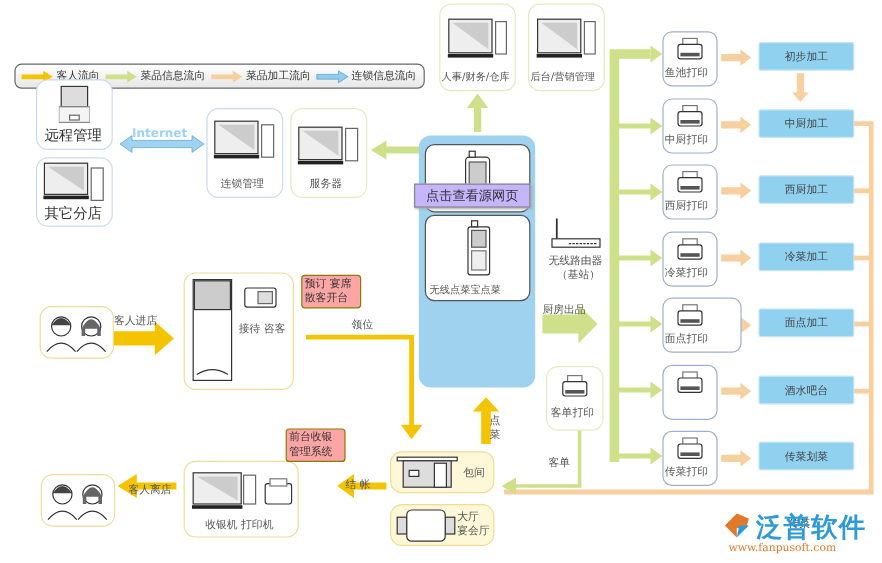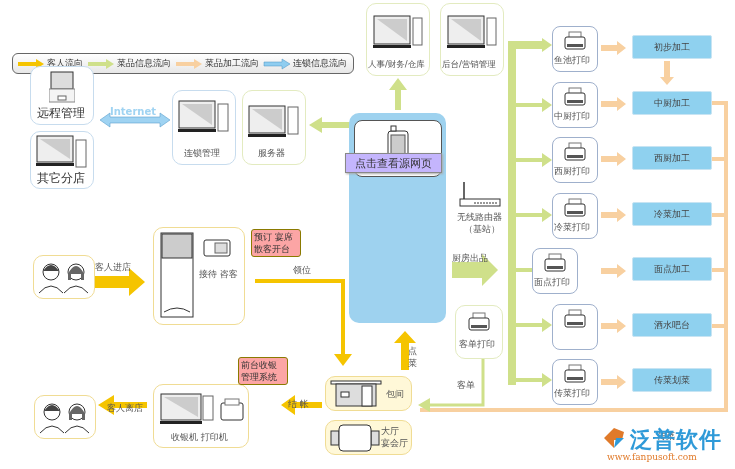--- a/index.html
+++ b/index.html
@@ -166,20 +166,29 @@
 </div>
 
 <div class="center-frame">
   <div class="inner" style="left:5px;top:7px;width:86px;height:55px;">
     <svg class="abs" style="left:30px;top:4px" width="26" height="46">
         <rect x="3" y="6" width="20" height="38" rx="3" fill="#fff" stroke="#333"></rect>
         <rect x="6" y="10" width="14" height="24" fill="#ccc" stroke="#555"></rect>
         <rect x="6" y="1" width="5" height="5" fill="#fff" stroke="#333"></rect>
       </svg>
   </div>
+  <div class="inner" style="left:5px;top:66px;width:86px;height:70px;">
+    <svg class="abs" style="left:33px;top:3px" width="22" height="48">
+        <rect x="2" y="6" width="18" height="40" rx="2" fill="#fff" stroke="#333"></rect>
+        <rect x="5" y="9" width="12" height="14" fill="#ccc" stroke="#555"></rect>
+        <rect x="5" y="26" width="12" height="16" fill="#eee" stroke="#777"></rect>
+        <rect x="5" y="1" width="5" height="5" fill="#fff" stroke="#333"></rect>
+      </svg>
+    <div class="lbl" style="left:3px;top:56px;font-size:8.5px;">无线点菜宝点菜</div>
+  </div>
 </div>
 <div class="tooltip">点击查看源网页</div>
 
 <svg class="abs" style="left:458px;top:180px" width="44" height="30">
     <path d="M6 2v17" stroke="#333" stroke-width="1.5"></path>
     <rect x="2" y="19" width="40" height="7" fill="#fff" stroke="#333"></rect>
     <path d="M16 23h24" stroke="#333" stroke-dasharray="2 1"></path>
   </svg>
 <div class="lbl" style="left:457px;top:211px;">无线路由器</div>
 <div class="lbl" style="left:464px;top:223px;">（基站）</div>
@@ -293,21 +302,21 @@
     <div class="kbox" style="left: 632px; top: 146px;">西厨加工</div>
     <div class="box bprinter" style="left: 552px; top: 193px; width: 44px; height: 44px;">
       <svg class="abs" style="left:11px;top:4px" width="22" height="20">
         <rect x="5" y="1" width="12" height="6" fill="#fff" stroke="#777"></rect>
         <rect x="1" y="6" width="20" height="12" rx="2" fill="#fff" stroke="#333"></rect>
         <rect x="3" y="13" width="16" height="3" fill="#555"></rect>
       </svg>
       <div class="lbl" style="left:1px;top:27px;">冷菜打印</div>
     </div>
     <div class="kbox" style="left: 632px; top: 202px;">冷菜加工</div>
-    <div class="box bprinter" style="left: 532px; top: 248px; width: 44px; height: 44px;">
+    <div class="box bprinter" style="left: 552px; top: 248px; width: 44px; height: 44px; padding-left: 20px;">
       <svg class="abs" style="left:11px;top:4px" width="22" height="20">
         <rect x="5" y="1" width="12" height="6" fill="#fff" stroke="#777"></rect>
         <rect x="1" y="6" width="20" height="12" rx="2" fill="#fff" stroke="#333"></rect>
         <rect x="3" y="13" width="16" height="3" fill="#555"></rect>
       </svg>
       <div class="lbl" style="left:1px;top:27px;">面点打印</div>
     </div>
     <div class="kbox" style="left: 632px; top: 257px;">面点加工</div>
     <div class="box bprinter" style="left: 552px; top: 304px; width: 44px; height: 44px;">
       <svg class="abs" style="left:11px;top:4px" width="22" height="20">

